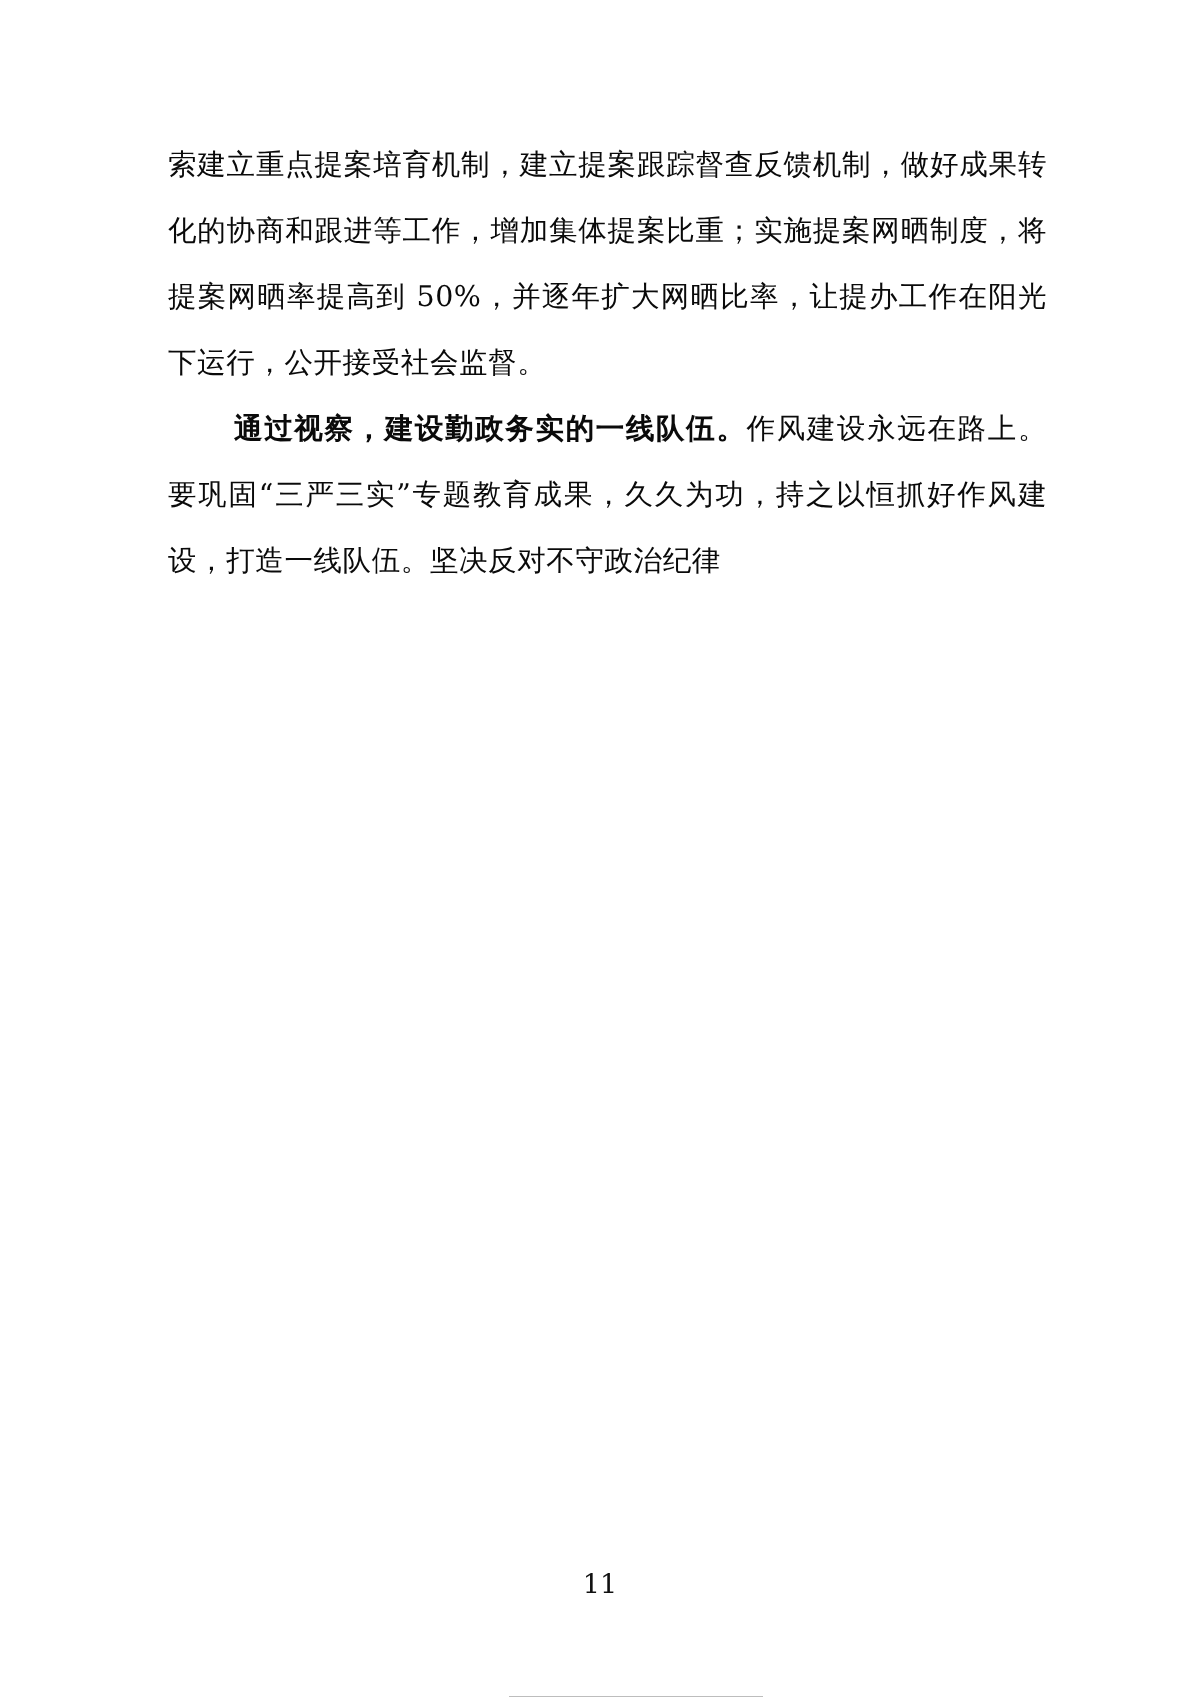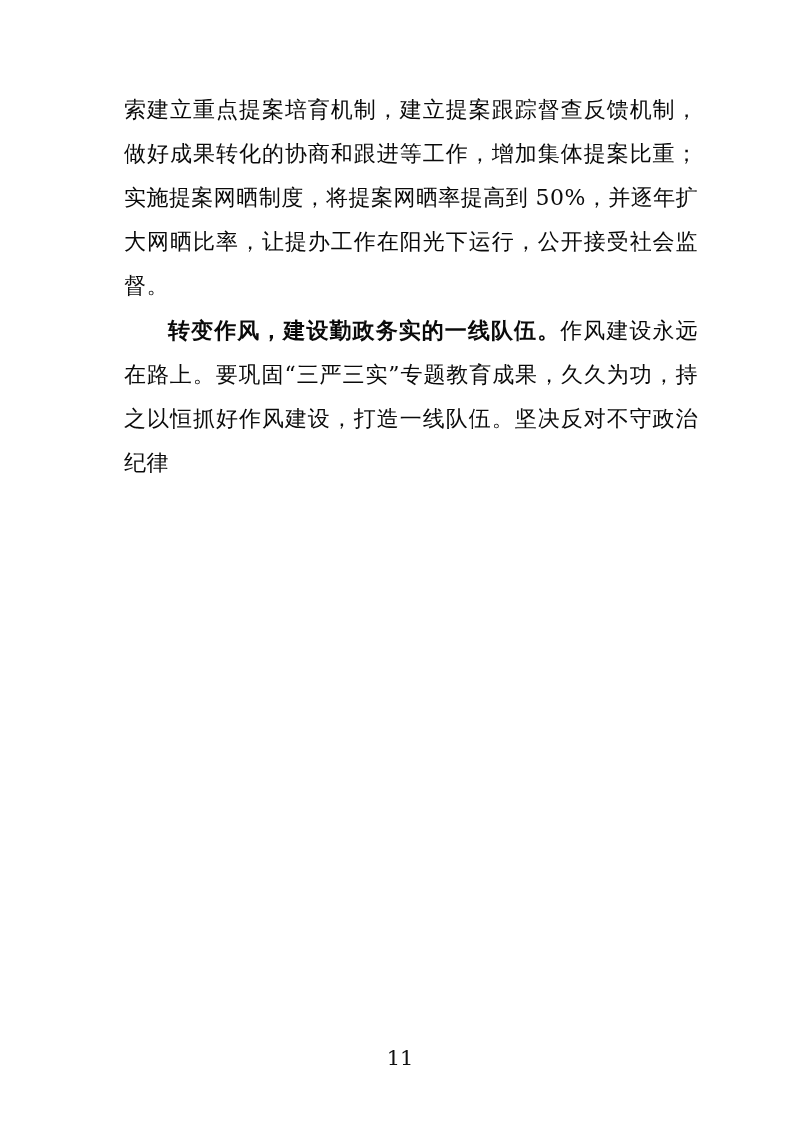--- a/index.html
+++ b/index.html
@@ -16,23 +16,23 @@
     overflow: hidden;
     box-sizing: border-box;
   }
   .content {
     position: absolute;
     left: 108px;
     top: 88px;
     width: 590px;
   }
   p.para {
-    margin: 0 0 0 16px;
+    margin: 0 0 0 4px;
     font-family: "DejaVu Serif", "Liberation Serif", serif;
-    font-size: 22px;
+    font-size: 19px;
     line-height: 44px;
     color: #0a0a0a;
     text-align: justify;
     text-justify: inter-ideograph;
     letter-spacing: 0.4px;
   }
   p.indent {
     text-indent: 44px;
   }
   .bold {
@@ -41,34 +41,34 @@
   .heading {
     font-weight: bold;
   }
   .page-number {
     position: absolute;
     left: 0;
     top: 1046px;
     width: 800px;
     text-align: center;
     font-family: "DejaVu Serif", "Liberation Serif", serif;
-    font-size: 21px;
+    font-size: 18px;
     color: #111111;
   }
 </style>
 </head>
 <body>
 
 <div class="page">
   <div class="content">
 
     <p class="para"><span>索建立重点提案培育机制，建立提案跟踪督查反馈机制，做好成果转化的协商和跟进等工作，增加集体提案比重；实施提案网晒制度，将提案网晒率提高到 50%，并逐年扩大网晒比率，让提办工作在阳光下运行，公开接受社会监督。</span></p>
 
 
 
 
 
-    <p class="para indent"><span class="bold">转变作风，建设勤政务实的一线队伍。</span><span>作风建设永远在路上。要巩固“三严三实”专题教育成果，久久为功，持之以恒抓好作风建设，打造一线队伍。坚决反对不守政治纪律</span></p>
+    <p class="para indent"><span class="bold">通过视察，建设勤政务实的一线队伍。</span><span>作风建设永远在路上。要巩固“三严三实”专题教育成果，久久为功，持之以恒抓好作风建设，打造一线队伍。坚决反对不守政治纪律</span></p>
 
   </div>
 
   <div class="page-number">11</div>
 </div>
 
 </body></html>

